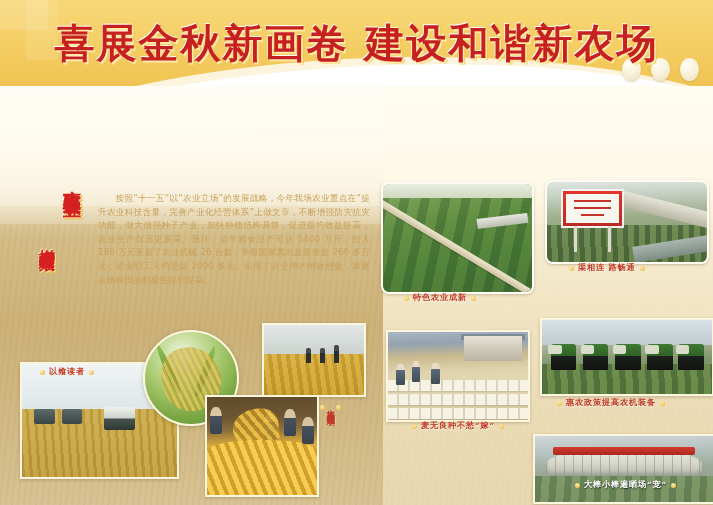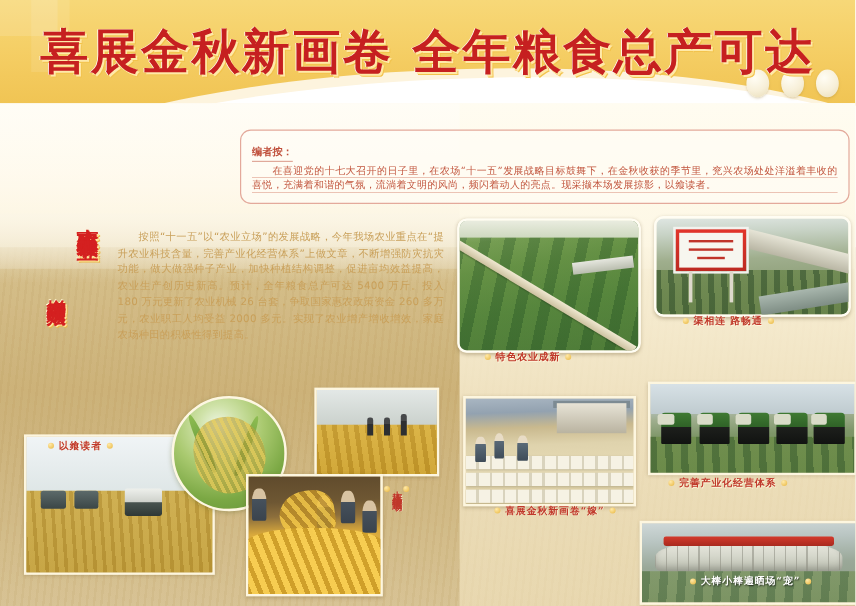--- a/index.html
+++ b/index.html
@@ -448,39 +448,35 @@
 </head>
 <body>
 
 <div id="board">
 
   <div class="header">
     <div class="hdr-block-a"></div>
     <div class="hdr-block-b"></div>
     <div class="hdr-swoosh"></div>
     <div class="hdr-swoosh2"></div>
-    <div class="title-text">喜展金秋新画卷  全年粮食总产可达</div>
+    <div class="title-text">喜展金秋新画卷  建设和谐新农场</div>
     <div class="hdr-eggs">
       <span class="egg"></span>
       <span class="egg"></span>
       <span class="egg"></span>
     </div>
   </div>
 
   <div class="canvas">
     <div class="bg-wheat"></div>
     <div class="bg-horizon"></div>
     <div class="bg-top-wash"></div>
     <div class="bg-right-wash"></div>
   </div>
 
-  <div class="note-box">
-    <div class="note-label">编者按：</div>
-    <div class="note-body">在喜迎党的十七大召开的日子里，在农场“十一五”发展战略目标鼓舞下，在金秋收获的季节里，兖兴农场处处洋溢着丰收的喜悦，充满着和谐的气氛，流淌着文明的风尚，频闪着动人的亮点。现采撷本场发展掠影，以飨读者。</div>
-  </div>
 
   <div class="vtitle vtitle-main">惠农政策促农业</div>
   <div class="vtitle vtitle-sub">增产增收增效</div>
 
   <div class="body-text">按照“十一五”以“农业立场”的发展战略，今年我场农业重点在“提升农业科技含量，完善产业化经营体系”上做文章，不断增强防灾抗灾功能，做大做强种子产业，加快种植结构调整，促进亩均效益提高，农业生产创历史新高。预计，全年粮食总产可达 5400 万斤。投入 180 万元更新了农业机械 26 台套，争取国家惠农政策资金 260 多万元，农业职工人均受益 2000 多元。实现了农业增产增收增效，家庭农场种田的积极性得到提高。</div>
 
   <div class="photo rounded frame-white ph-wheatfield" style="left:381px;top:182px;width:149px;height:108px;">
     <div class="sky"></div>
     <div class="road"></div>
     <div class="shed"></div>
@@ -559,29 +555,29 @@
     <div class="bldg-roof"></div>
     <div class="bldg"></div>
     <div class="bagrow" style="top:54%;"></div>
     <div class="bagrow" style="top:70%;"></div>
     <div class="bagrow" style="top:86%;"></div>
     <div class="worker" style="left:6%;top:36%;"></div>
     <div class="worker" style="left:17%;top:33%;"></div>
     <div class="worker" style="left:31%;top:35%;"></div>
   </div>
   <div class="cap" style="left:408px;top:420px;">
-    <span class="dot"></span><span>喜展金秋新画卷“嫁”</span><span class="dot"></span>
+    <span class="dot"></span><span>麦无良种不愁“嫁”</span><span class="dot"></span>
   </div>
 
   <div class="photo frame-cream ph-tractor" style="left:540px;top:318px;width:170px;height:74px;">
     <div class="sky"></div>
     <div class="grass"></div>
     <div class="trac" style="left:5%;"></div>
     <div class="trac" style="left:24%;"></div>
     <div class="trac" style="left:43%;"></div>
     <div class="trac" style="left:62%;"></div>
     <div class="trac" style="left:80%;"></div>
   </div>
   <div class="cap" style="left:553px;top:397px;">
-    <span class="dot"></span><span>完善产业化经营体系</span><span class="dot"></span>
+    <span class="dot"></span><span>惠农政策提高农机装备</span><span class="dot"></span>
   </div>
 
 </div>
 
 </body></html>

